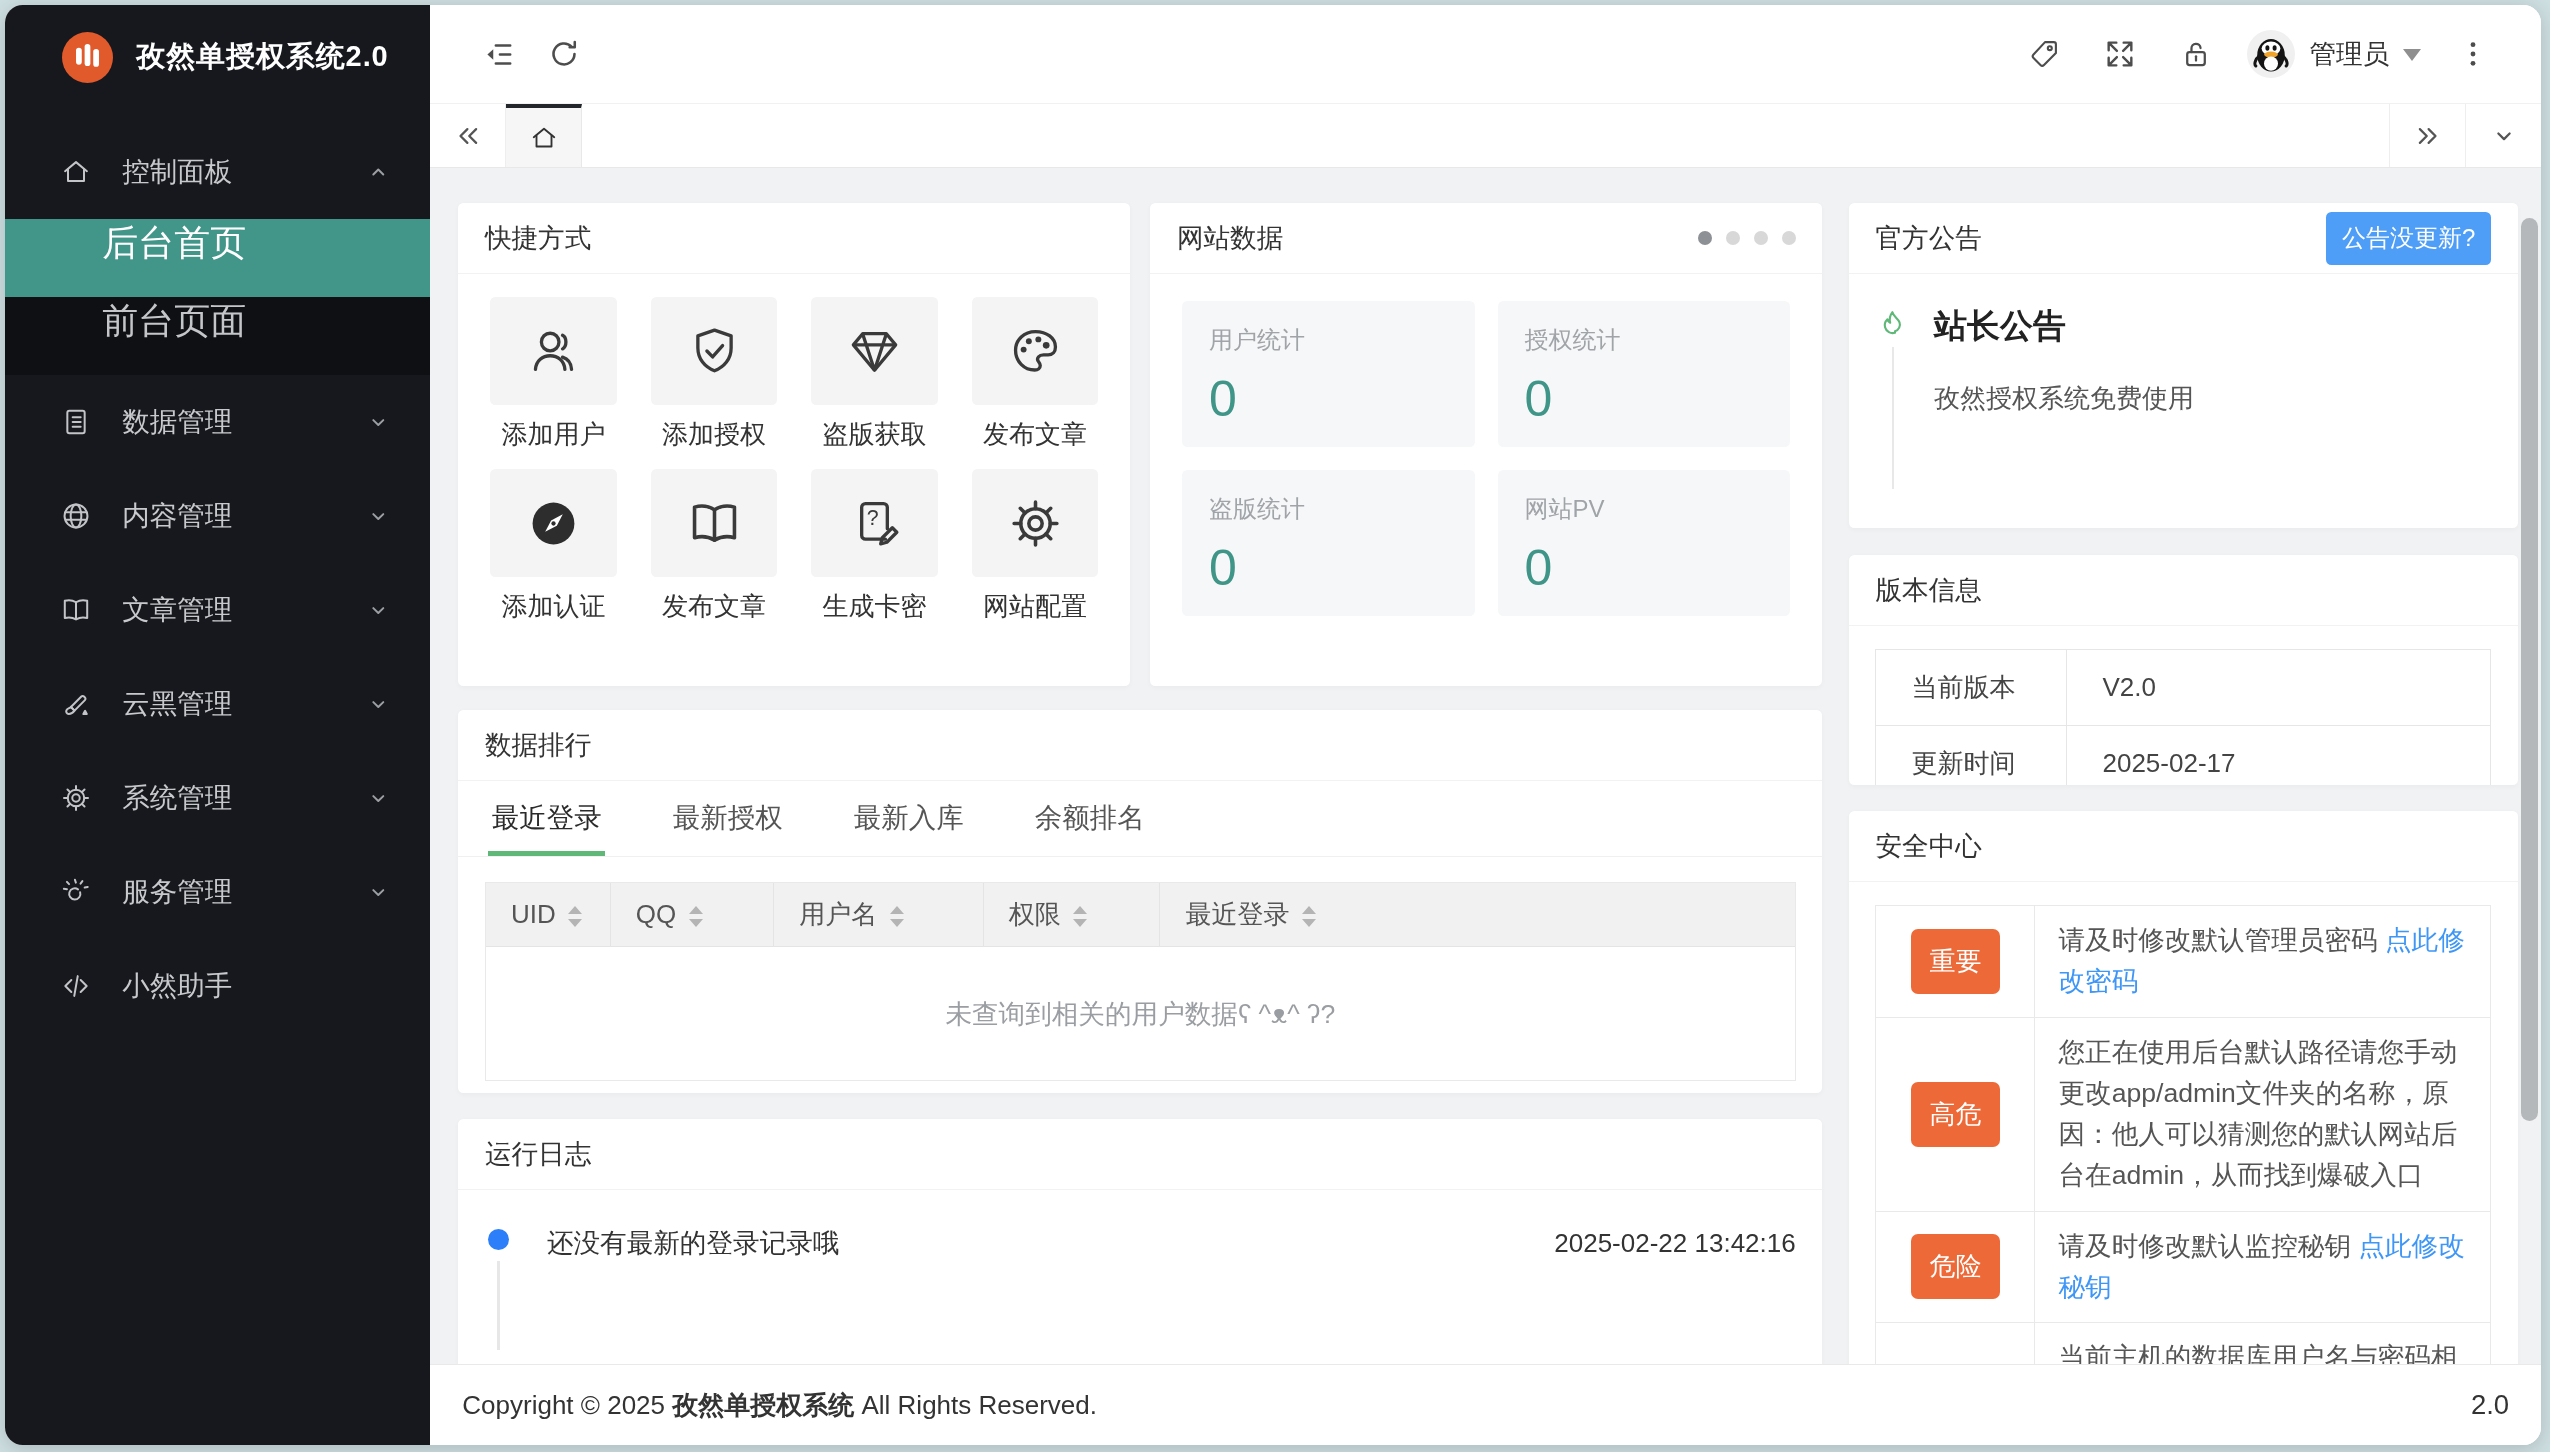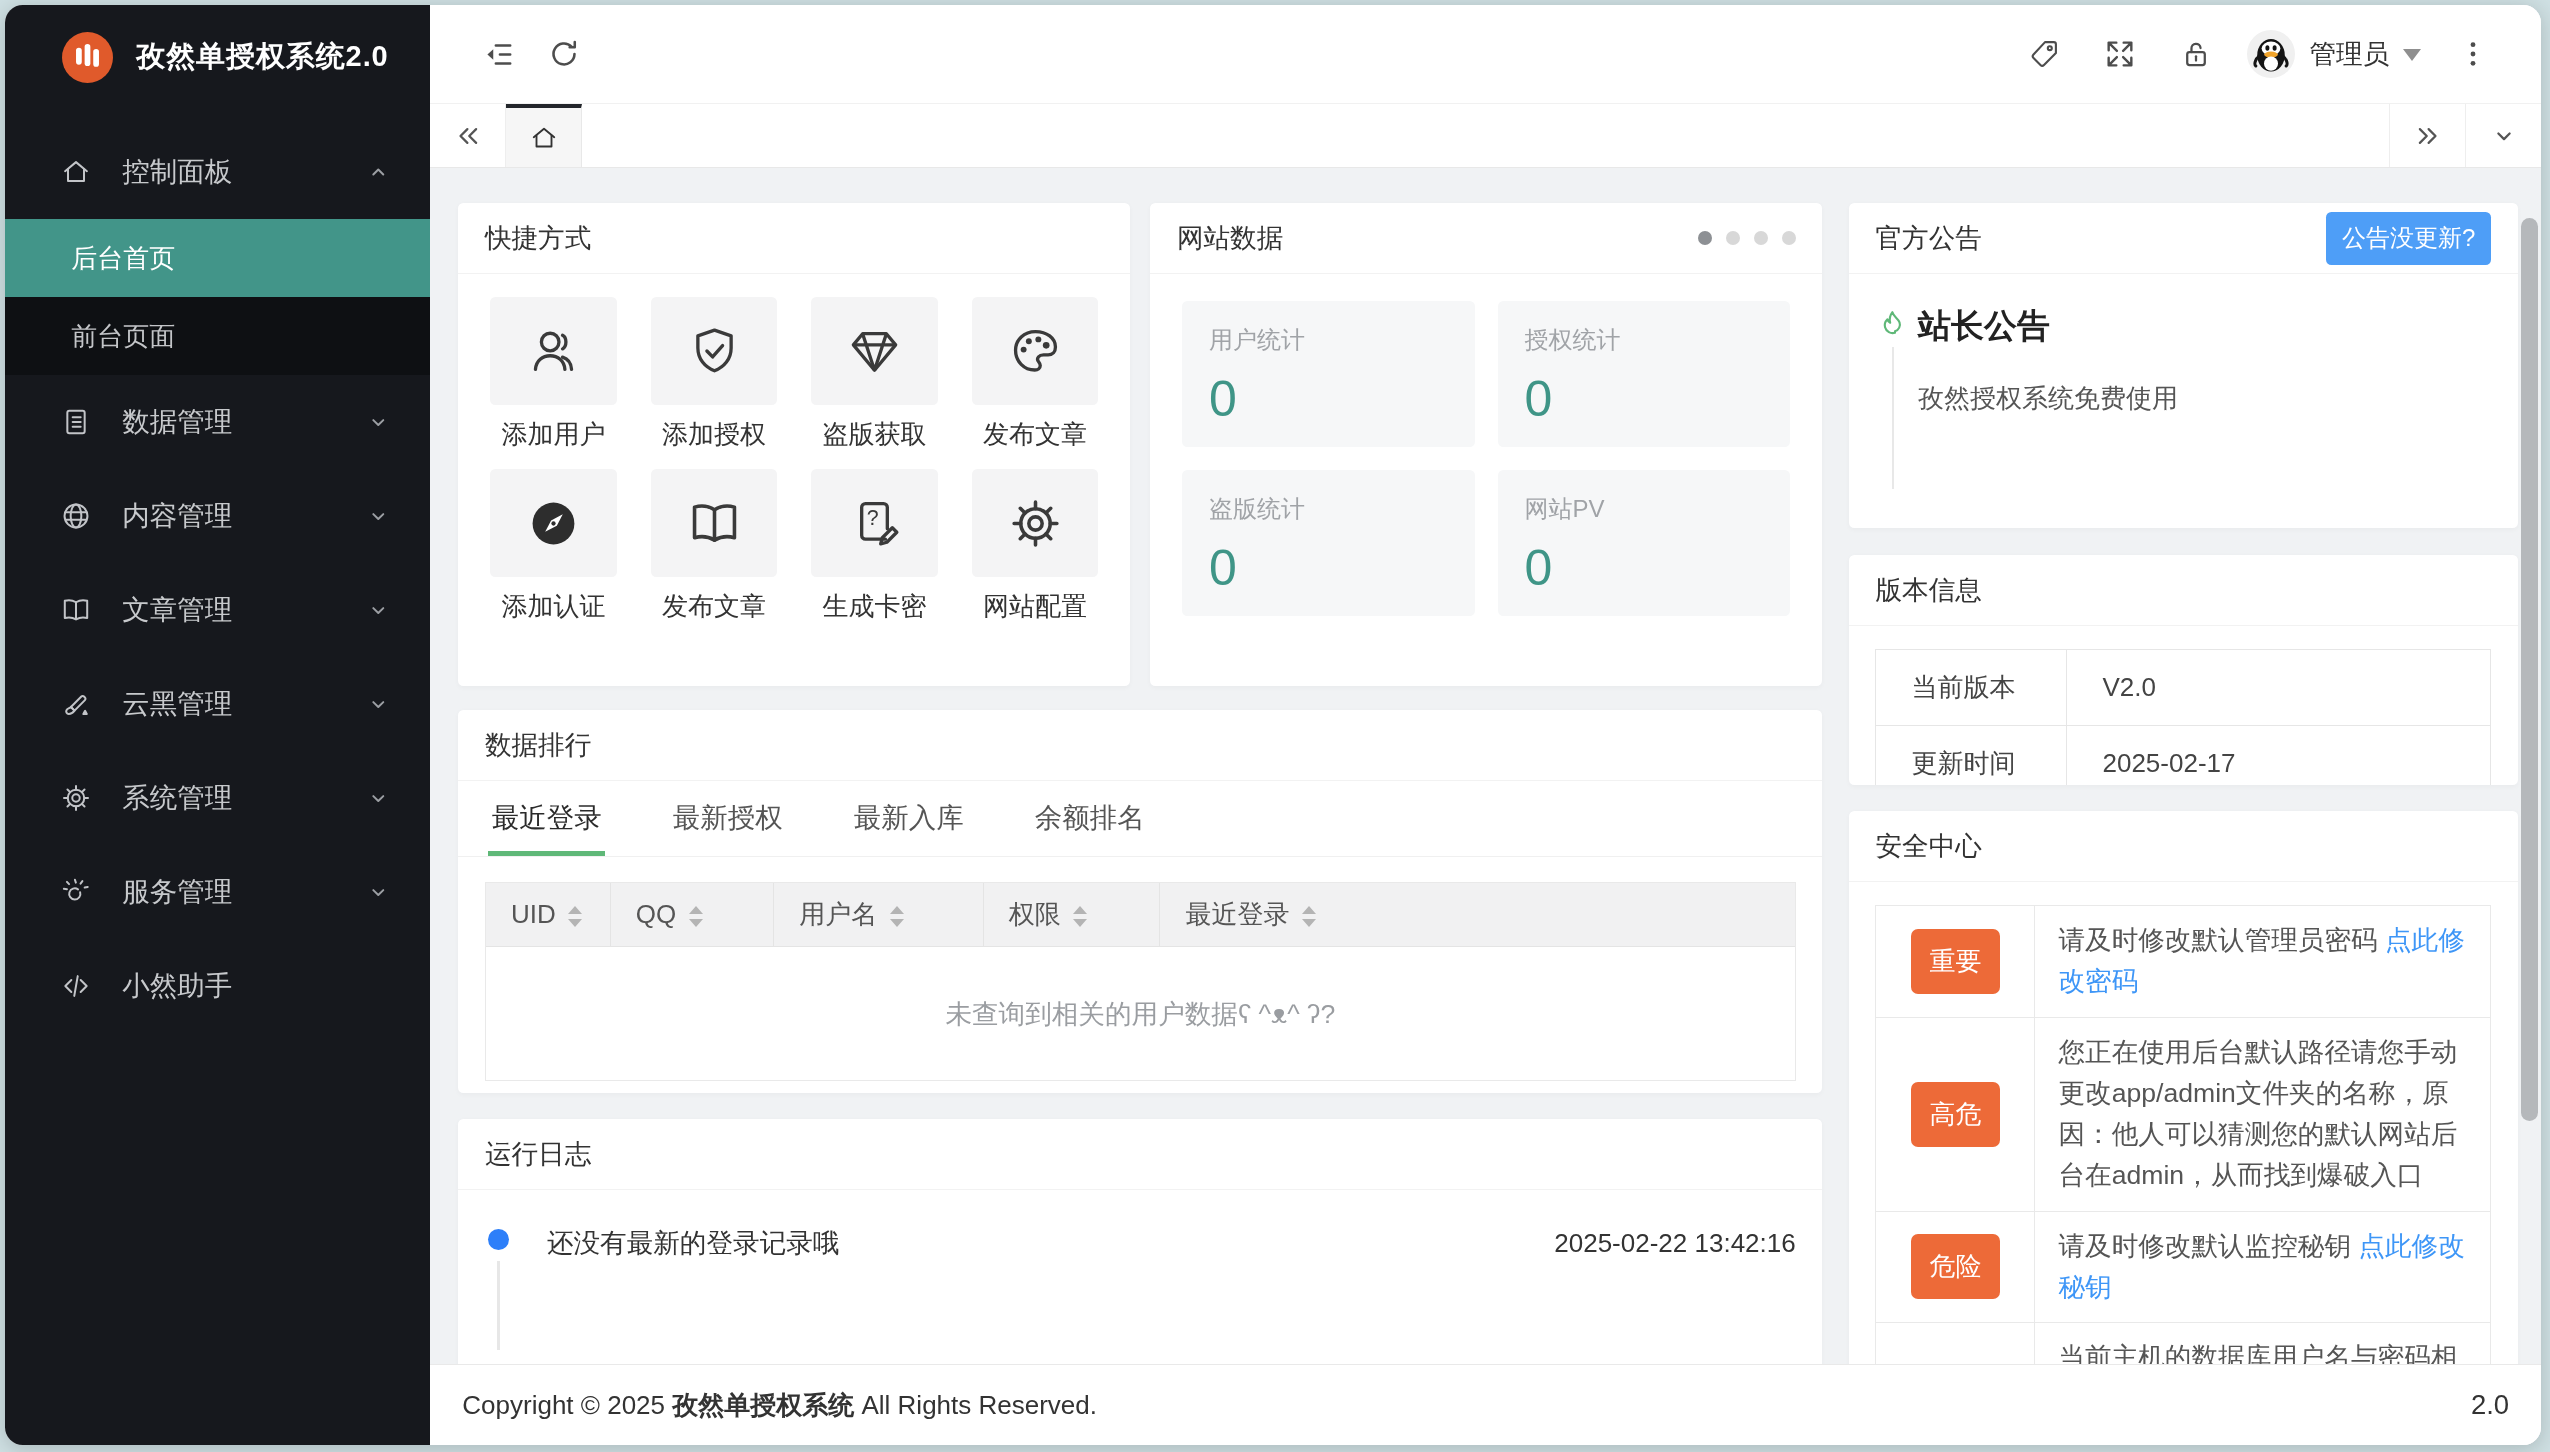--- a/index.html
+++ b/index.html
@@ -8,21 +8,21 @@
   .window{position:absolute;inset:5.3px 8.9px 7px 5.3px;border-radius:17.7px;overflow:hidden;display:flex;background:#f0f2f4;box-shadow:0 3.5px 21px rgba(0,0,0,.18)}
 
   
   .sidebar{width:425px;flex-shrink:0;background:#16181d;display:flex;flex-direction:column}
   .logo-row{height:104px;display:flex;align-items:center;padding-left:57px;gap:23px;flex-shrink:0}
   .logo-title{color:#fff;font-size:29px;font-weight:bold;letter-spacing:0.9px}
   .menu{flex:1;overflow:hidden;padding-top:16px}
   .menu-item{height:94px;display:flex;align-items:center;padding:0 39px 0 55px;font-size:27.5px;color:#c7c9cc;cursor:pointer}
   .menu-item .mi-icon{width:39px;display:flex;align-items:center;color:#c2c4c8;margin-right:23px}
   .menu-item .chev{margin-left:auto;color:#9b9ea3;display:flex}
-  .submenu-item{height:78px;display:flex;align-items:center;padding-left:66px;font-size:26px;color:#c3c5c8;background:#0e1013;cursor:pointer}
+  .submenu-item{height:78px;display:flex;align-items:flex-start;padding-left:97px;font-size:36px;color:#c3c5c8;background:#0e1013;cursor:pointer}
   .submenu-item.active{background:#429589;color:#fff}
 
   
   .main{flex:1;position:relative;min-width:0;background:#f0f2f4}
   .topbar{height:99px;background:#fff;display:flex;align-items:center;padding:0 35px;border-bottom:0.9px solid #f1f1f1}
   .tb-icon{color:#4d4d4d;display:flex;align-items:center;justify-content:center;width:66px;height:66px;cursor:pointer}
   .topbar-right{margin-left:auto;display:flex;align-items:center;gap:10px}
   .user-chip{display:flex;align-items:center;gap:14px;font-size:26.6px;color:#333;cursor:pointer;margin:0 8.9px}
   .caret{width:0;height:0;border:9.7px solid transparent;border-top:12.4px solid #8f8f8f;margin-top:10.6px}
 
@@ -79,21 +79,21 @@
   .log-entry{display:flex;align-items:center}
   .log-text{margin-left:62px;font-size:26.6px;color:#333}
   .log-time{margin-left:auto;font-size:26px;color:#333}
 
   
   .ann-panel{height:345px;overflow:hidden}
   .ann-btn{margin-left:auto;background:#4e9ef7;color:#fff;font-size:24px;border:none;border-radius:5.3px;padding:10.6px 16px;cursor:pointer;font-family:Liberation Sans, sans-serif}
   .ann-body{display:flex;padding:30px 26.6px 0 25px}
   .ann-rail{width:39px;display:flex;flex-direction:column;align-items:center}
   .ann-rail-line{width:1.8px;flex:1;background:#e8e8e8;margin-top:8.9px;min-height:142px}
-  .ann-main{flex:1;margin-left:5px}
+  .ann-main{flex:1;margin-left:21px}
   .ann-title{font-size:33px;color:#222;font-weight:bold}
   .ann-text{margin-top:32px;font-size:26px;color:#555}
 
   .ver-panel{margin-top:26.6px;height:244px;overflow:hidden}
   .ver-body{padding:23px 26.6px}
   .ver-table td{border:0.9px solid #e6e6e6;height:76px;font-size:26px;color:#444;padding-left:35px}
   .ver-table .ver-label{width:191px}
 
   .sec-panel{margin-top:26.6px;height:673px;overflow:hidden}
   .sec-body{padding:23px 26.6px 0}

